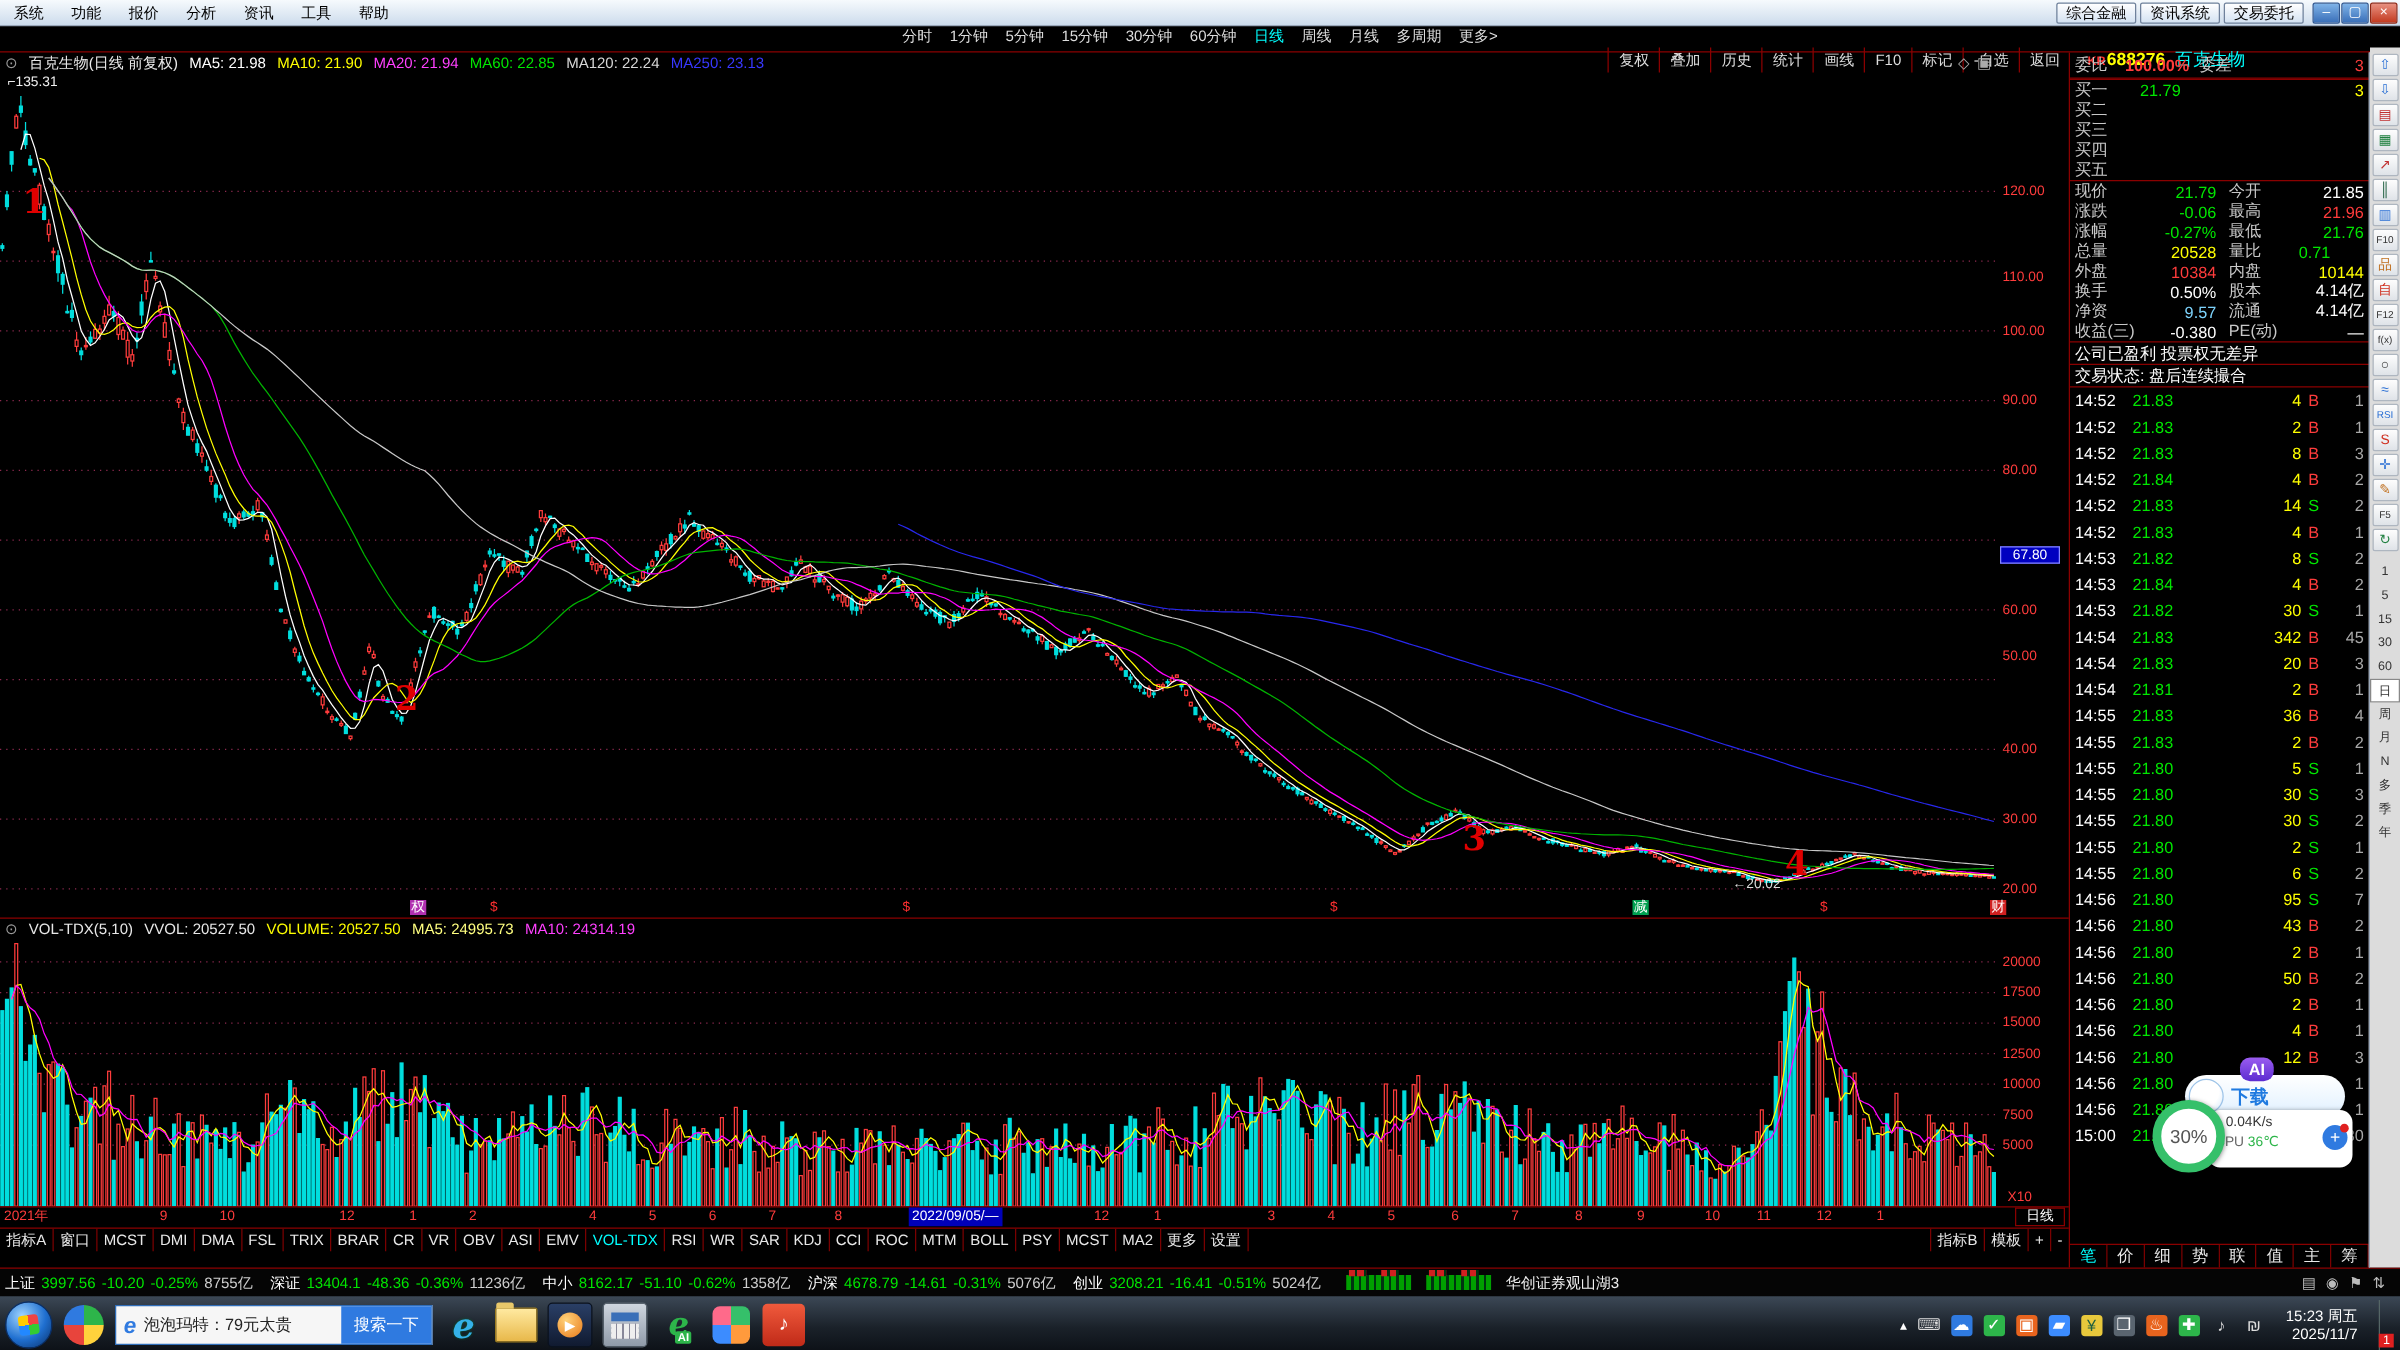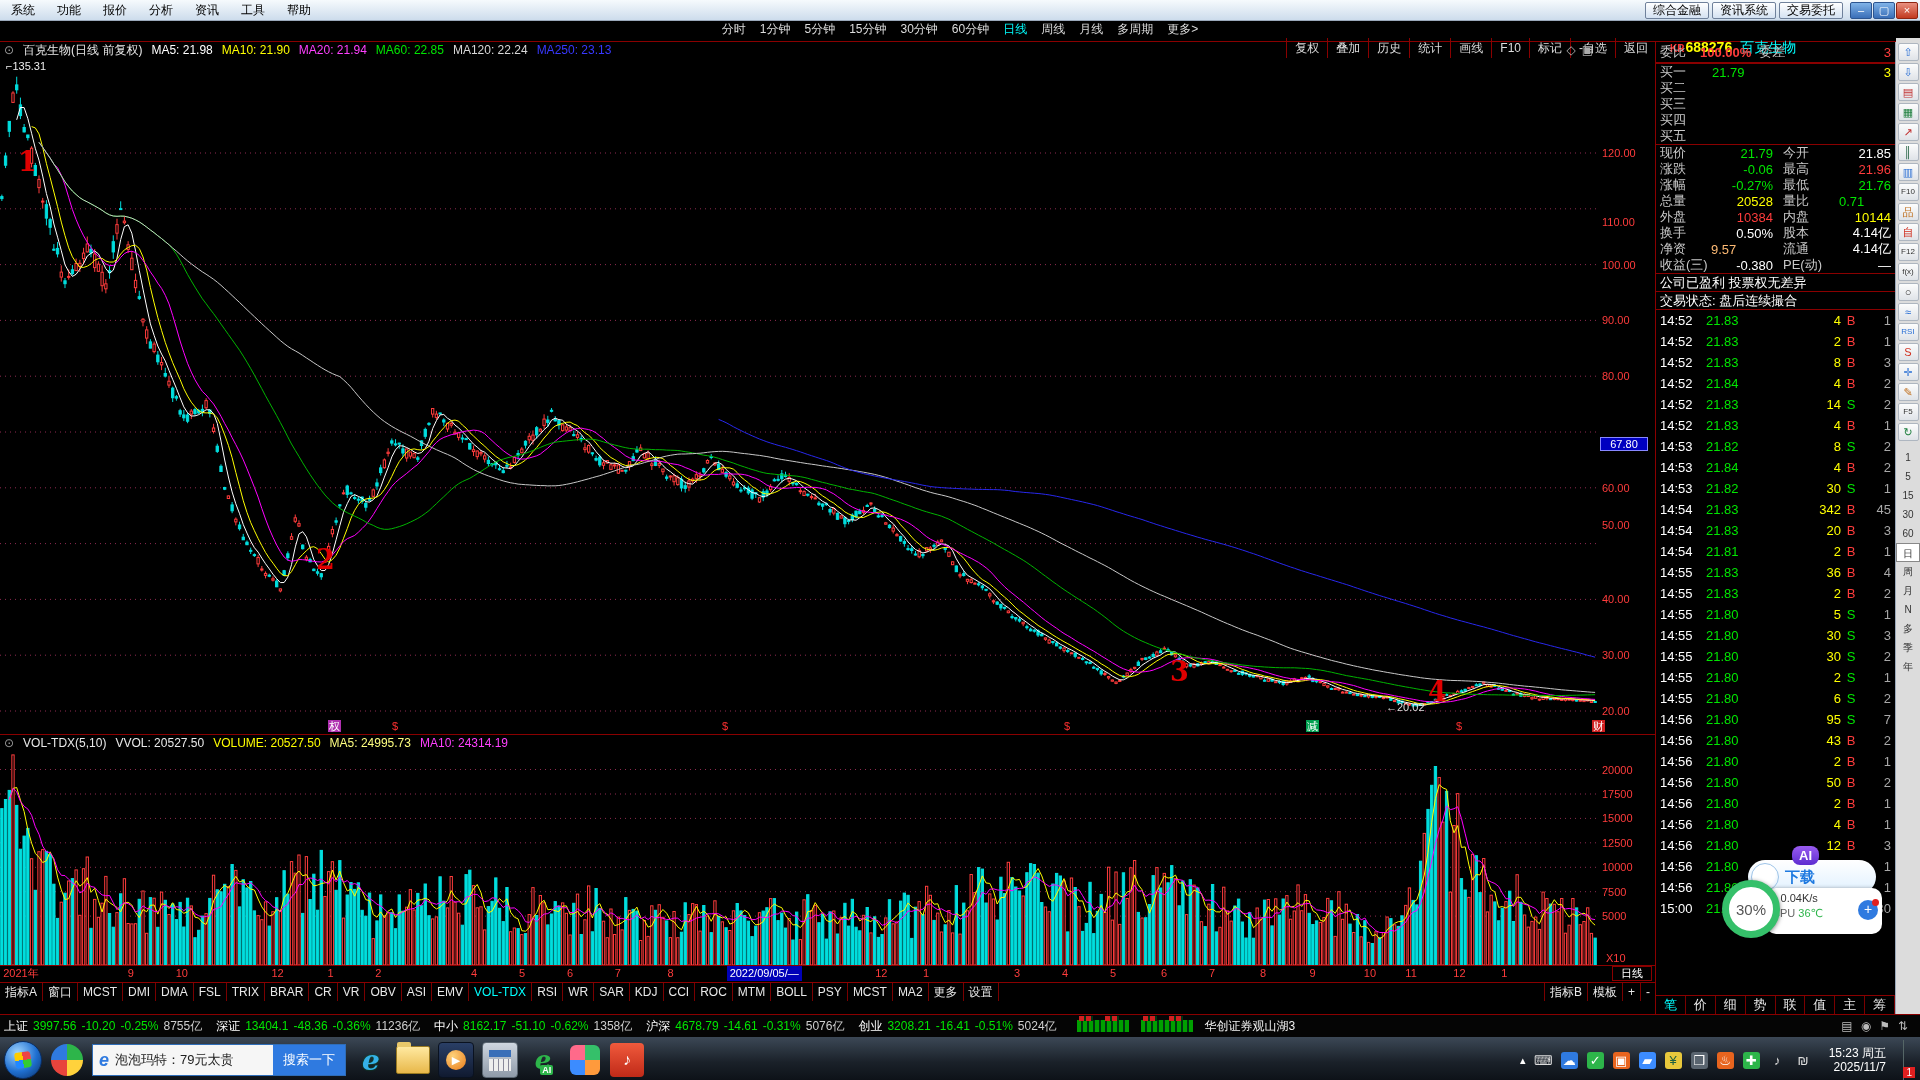--- a/index.html
+++ b/index.html
@@ -1705,21 +1705,21 @@
             <span style="margin-left: 0px; color: rgb(255, 255, 0); width: 52px; text-align: right;">10144</span>
           </div>
           <div class="rp-row" style="display: flex;">
             <span class="lbl">换手</span>
             <span style="margin-left: auto; color: rgb(255, 255, 255); width: 62px; text-align: right;">0.50%</span>
             <span class="lbl" style="width: 56px; margin-left: 10px;">股本</span>
             <span style="margin-left: 0px; color: rgb(255, 255, 255); width: 52px; text-align: right;">4.14亿</span>
           </div>
           <div class="rp-row" style="display: flex;">
             <span class="lbl">净资</span>
-            <span style="margin-left: auto; color: #fdba74; width: 62px; ">9.57</span>
+            <span style="margin-left: auto; color: #7dd3fc; width: 62px; text-align: right;">9.57</span>
             <span class="lbl" style="width: 56px; margin-left: 10px;">流通</span>
             <span style="margin-left: 0px; color: rgb(255, 255, 255); width: 52px; text-align: right;">4.14亿</span>
           </div>
           <div class="rp-row" style="display: flex;">
             <span class="lbl">收益(三)</span>
             <span style="margin-left: auto; color: rgb(255, 255, 255); width: 62px; text-align: right;">-0.380</span>
             <span class="lbl" style="width: 56px; margin-left: 10px;">PE(动)</span>
             <span style="margin-left: 0px; color: rgb(255, 255, 255); width: 52px; text-align: right;">—</span>
           </div>
         </div>

